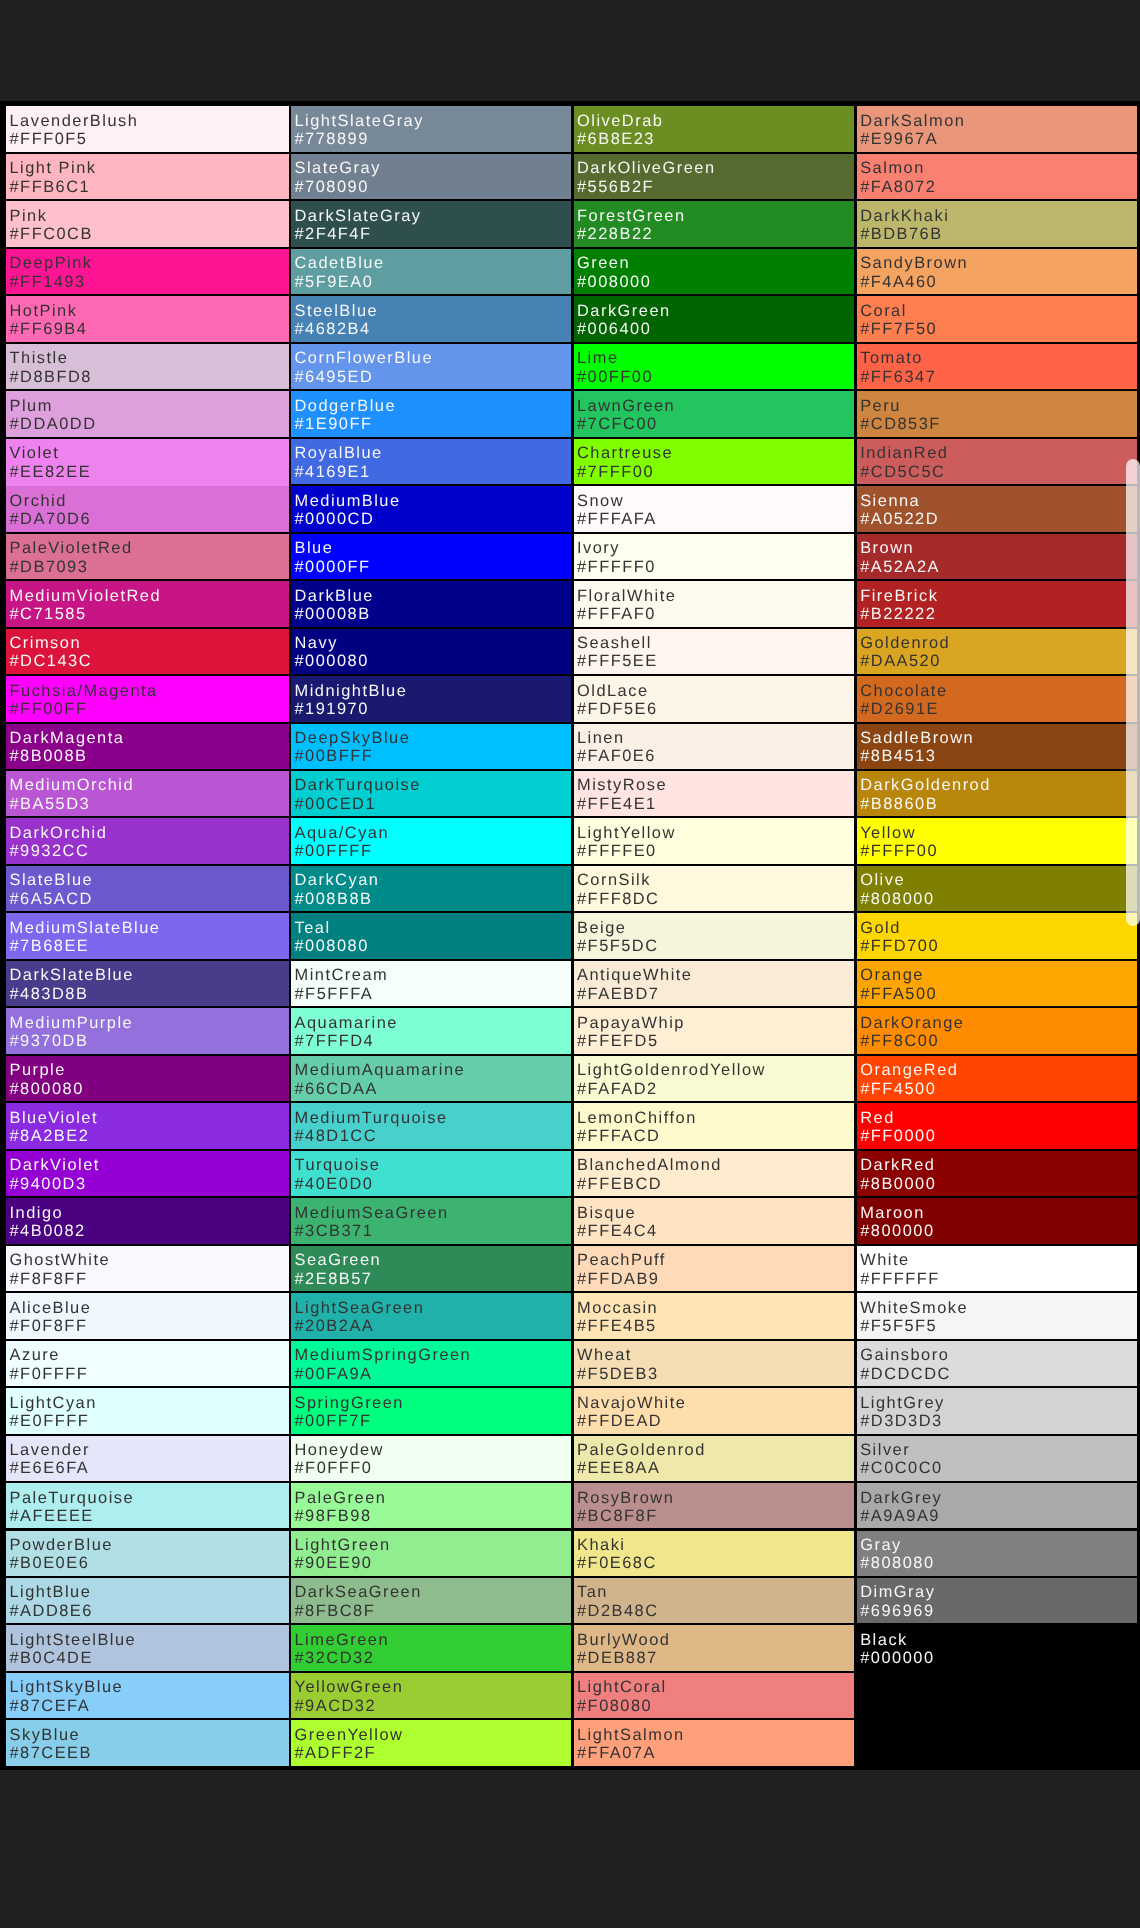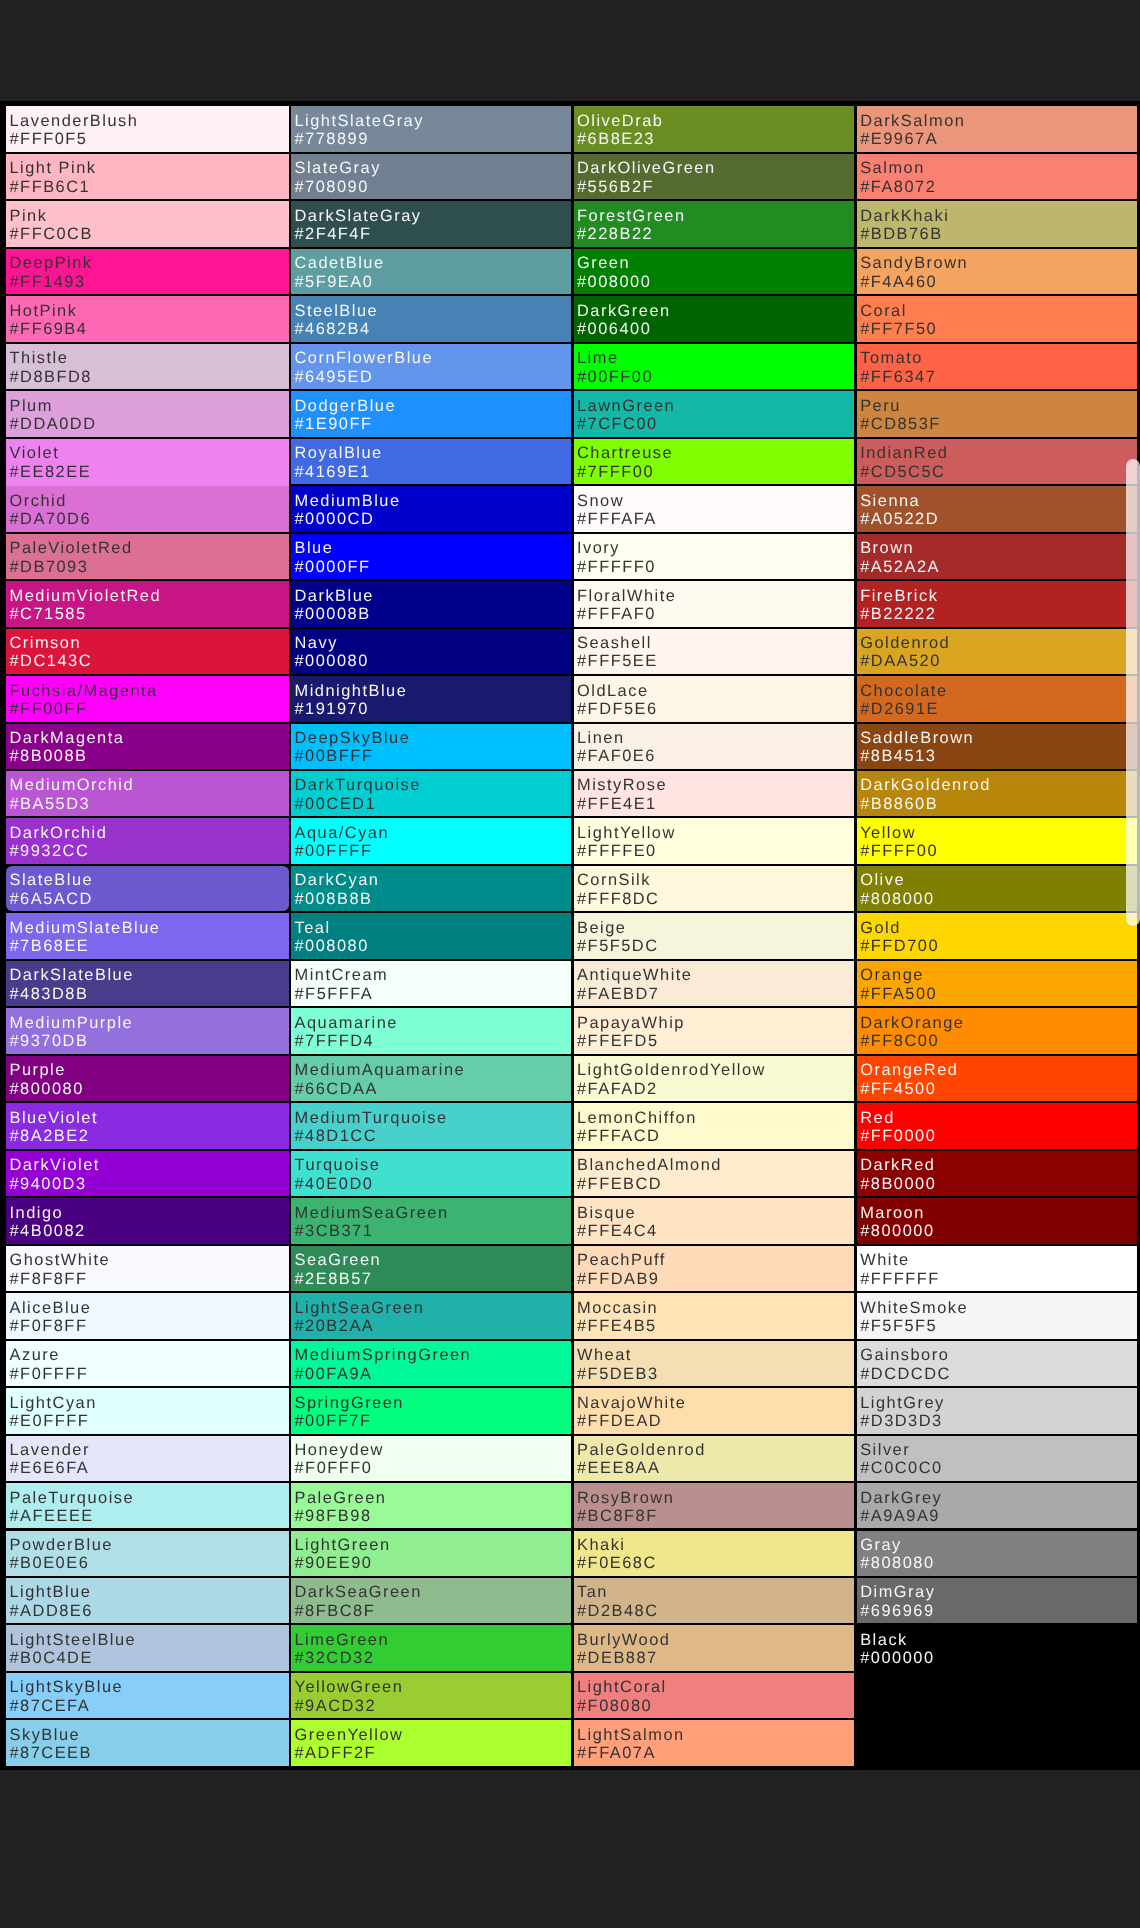--- a/index.html
+++ b/index.html
@@ -81,21 +81,21 @@
           <span class="h">#8B008B</span>
         </div>
         <div class="cell" style="top: 669.98px; height: 45.47px; background: rgb(186, 85, 211); color: rgb(247, 247, 247);">
           <span class="n">MediumOrchid</span>
           <span class="h">#BA55D3</span>
         </div>
         <div class="cell" style="top: 717.45px; height: 45.47px; background: rgb(153, 50, 204); color: rgb(247, 247, 247);">
           <span class="n">DarkOrchid</span>
           <span class="h">#9932CC</span>
         </div>
-        <div class="cell" style="top: 764.92px; height: 45.47px; background: rgb(106, 90, 205); color: rgb(247, 247, 247); border-radius: 6px;">
+        <div class="cell" style="top: 764.92px; height: 45.47px; background: rgb(106, 90, 205); color: rgb(247, 247, 247);">
           <span class="n">SlateBlue</span>
           <span class="h">#6A5ACD</span>
         </div>
         <div class="cell" style="top: 812.39px; height: 45.47px; background: rgb(123, 104, 238); color: rgb(247, 247, 247);">
           <span class="n">MediumSlateBlue</span>
           <span class="h">#7B68EE</span>
         </div>
         <div class="cell" style="top: 859.86px; height: 45.47px; background: rgb(72, 61, 139); color: rgb(247, 247, 247);">
           <span class="n">DarkSlateBlue</span>
           <span class="h">#483D8B</span>
@@ -325,21 +325,21 @@
           <span class="h">#008000</span>
         </div>
         <div class="cell" style="top: 195.28px; height: 45.47px; background: rgb(0, 100, 0); color: rgb(247, 247, 247);">
           <span class="n">DarkGreen</span>
           <span class="h">#006400</span>
         </div>
         <div class="cell" style="top: 242.75px; height: 45.47px; background: rgb(0, 255, 0); color: rgb(51, 51, 51);">
           <span class="n">Lime</span>
           <span class="h">#00FF00</span>
         </div>
-        <div class="cell" style="top: 290.22px; height: 45.47px; background: #14b8a6; color: rgb(51, 51, 51);">
+        <div class="cell" style="top: 290.22px; height: 45.47px; background: #22c55e; color: rgb(51, 51, 51);">
           <span class="n">LawnGreen</span>
           <span class="h">#7CFC00</span>
         </div>
         <div class="cell" style="top: 337.69px; height: 45.47px; background: rgb(127, 255, 0); color: rgb(51, 51, 51);">
           <span class="n">Chartreuse</span>
           <span class="h">#7FFF00</span>
         </div>
         <div class="cell" style="top: 385.16px; height: 45.47px; background: rgb(255, 250, 250); color: rgb(51, 51, 51);">
           <span class="n">Snow</span>
           <span class="h">#FFFAFA</span>

